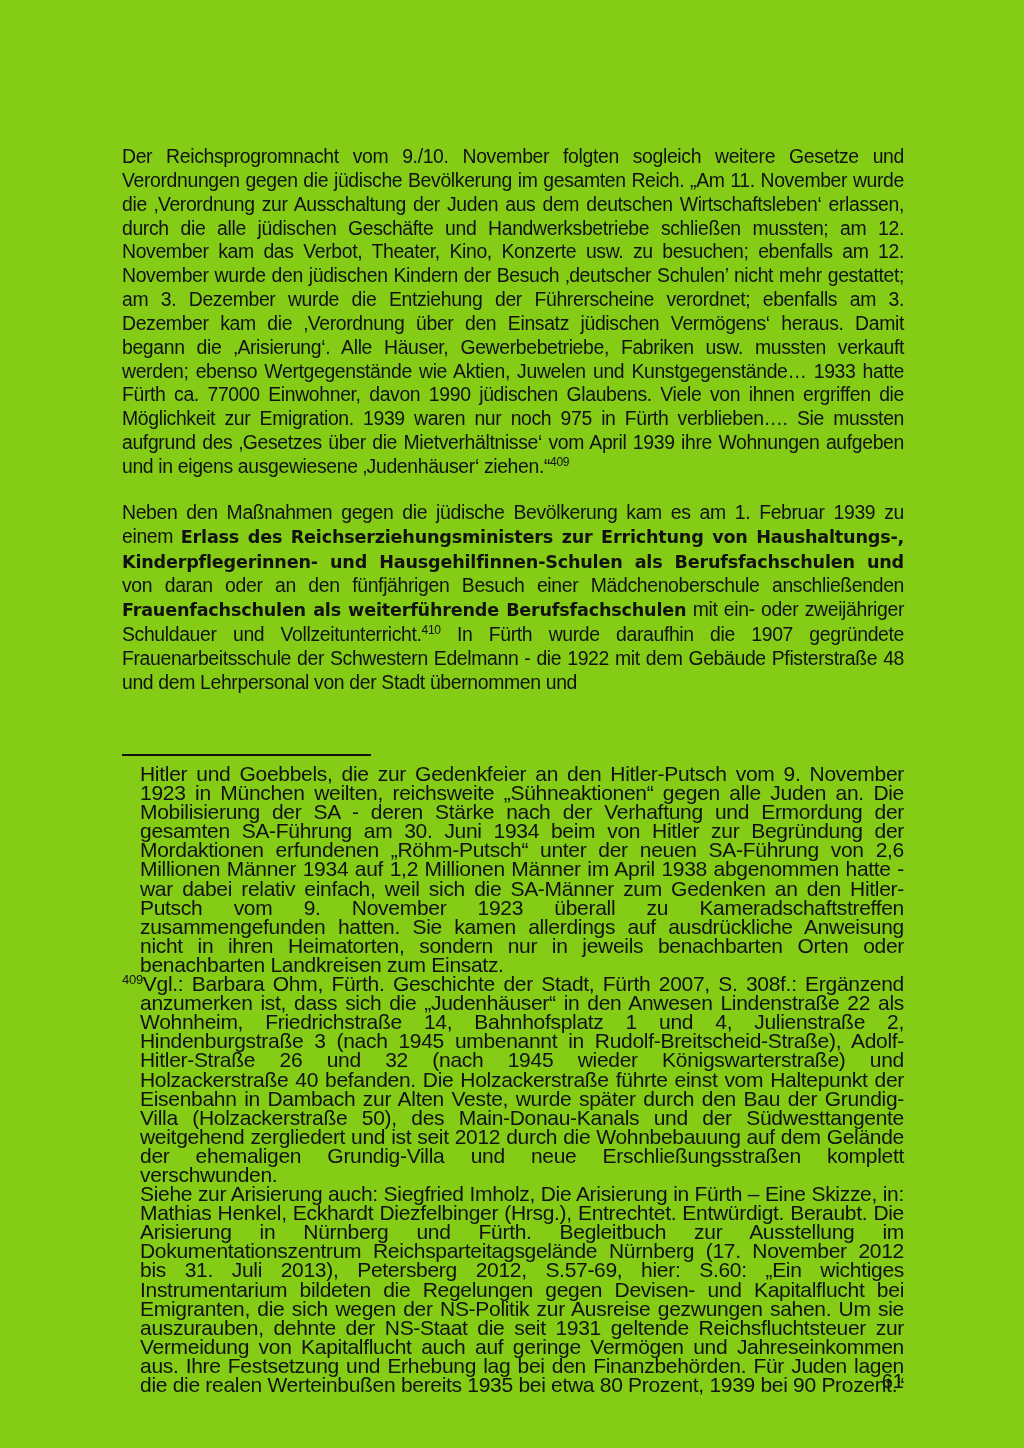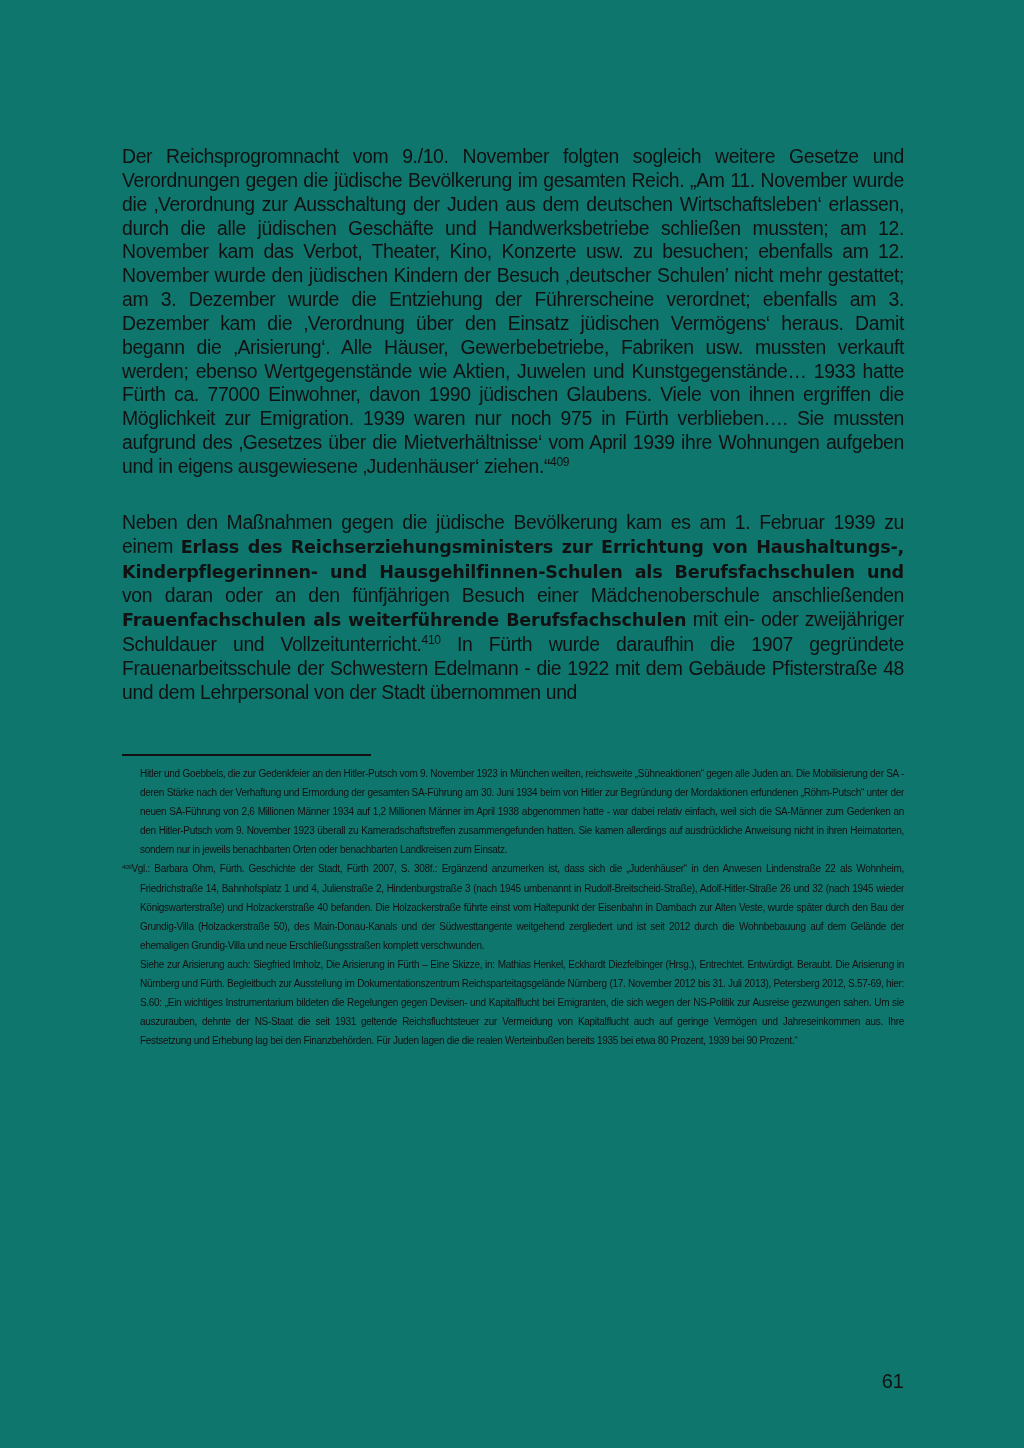--- a/index.html
+++ b/index.html
@@ -1,27 +1,27 @@
 <!DOCTYPE html>
 <html><head>
 <meta charset="utf-8">
 <style>
   html, body { margin: 0; padding: 0; background: #ffffff; }
   body { width: 1024px; height: 1448px; position: relative; overflow: hidden; color: #111; }
-  .page { position: absolute; left: 0; top: 0; width: 1024px; height: 1448px; background: #0f766e; }
+  .page { position: absolute; left: 0; top: 0; width: 1024px; height: 1448px; background: #84cc16; }
   .main { position: absolute; left: 122px; top: 145px; width: 782px;
           font-family: "Liberation Sans", sans-serif; font-size: 19.4px; line-height: 23.85px;
           text-align: justify; letter-spacing: -0.35px; }
   .main p { margin: 0; }
-  .main p + p { margin-top: 32px; }
+  .main p + p { margin-top: 22px; }
   .bold { font-family: "DejaVu Sans", sans-serif; font-weight: bold; font-size: 17.6px; letter-spacing: -0.2px; }
   sup { font-size: 62%; line-height: 0; vertical-align: 0.55em; }
   .rule { position: absolute; left: 122px; top: 754px; width: 249px; height: 2px; background: #111; }
   .notes { position: absolute; left: 122px; top: 764px; width: 782px;
-           font-family: "Liberation Sans", sans-serif; font-size: 10px; line-height: 19.1px;
+           font-family: "Liberation Sans", sans-serif; font-size: 21px; line-height: 19.1px;
            text-align: justify; letter-spacing: -0.3px; }
   .fn { margin: 0; padding-left: 18px; text-indent: 0; }
   .fn.numbered { text-indent: -18px; }
   .fn .fnnum { font-size: 62%; vertical-align: 0.55em; line-height: 0; }
   .pagenum { position: absolute; right: 120px; top: 1370px;
              font-family: "Liberation Sans", sans-serif; font-size: 20px; }
 </style>
 </head>
 <body>
 

